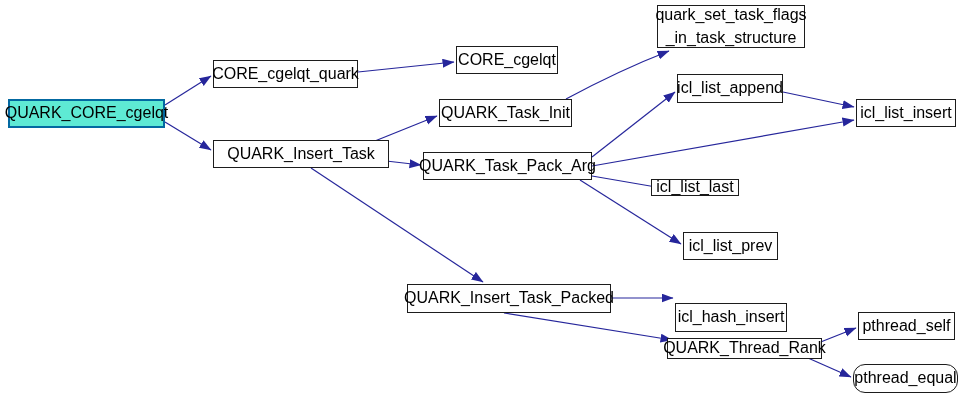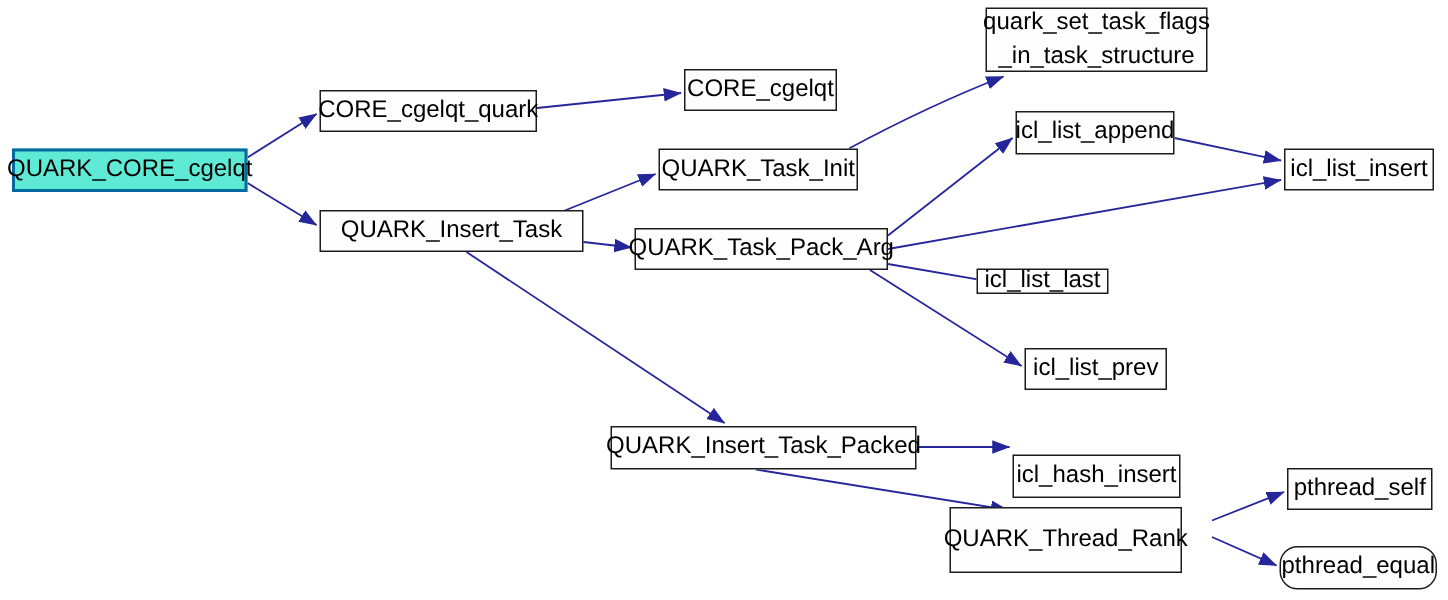--- a/index.html
+++ b/index.html
@@ -74,17 +74,17 @@
       <div class="node" style="left: 439px; top: 99px; width: 133px; height: 28px;">QUARK_Task_Init</div>
       <div class="node" style="left: 423px; top: 152px; width: 169px; height: 28px;">QUARK_Task_Pack_Arg</div>
       <div class="node" style="left: 657px; top: 5px; width: 148px; height: 43px;">quark_set_task_flags
 _in_task_structure</div>
       <div class="node" style="left: 677px; top: 74px; width: 106px; height: 29px;">icl_list_append</div>
       <div class="node" style="left: 856px; top: 99px; width: 100px; height: 28px; text-align: center;">icl_list_insert</div>
       <div class="node" style="left: 651px; top: 179px; width: 88px; height: 17px;">icl_list_last</div>
       <div class="node" style="left: 683px; top: 232px; width: 95px; height: 28px;">icl_list_prev</div>
       <div class="node" style="left: 407px; top: 284px; width: 204px; height: 29px;">QUARK_Insert_Task_Packed</div>
       <div class="node" style="left: 675px; top: 284px; width: 112px; height: 29px; margin-top: 19px;">icl_hash_insert</div>
-      <div class="node" style="left: 633px; top: 338px; width: 155px; height: 44px;">QUARK_Thread_Rank</div>
+      <div class="node" style="left: 667px; top: 338px; width: 155px; height: 21px;">QUARK_Thread_Rank</div>
       <div class="node" style="left: 858px; top: 312px; width: 97px; height: 28px;">pthread_self</div>
       <div class="node" style="left: 853px; top: 364px; width: 105px; height: 29px; border-radius: 12px;">pthread_equal</div>
     </div>
 </div>
 
 </body></html>

